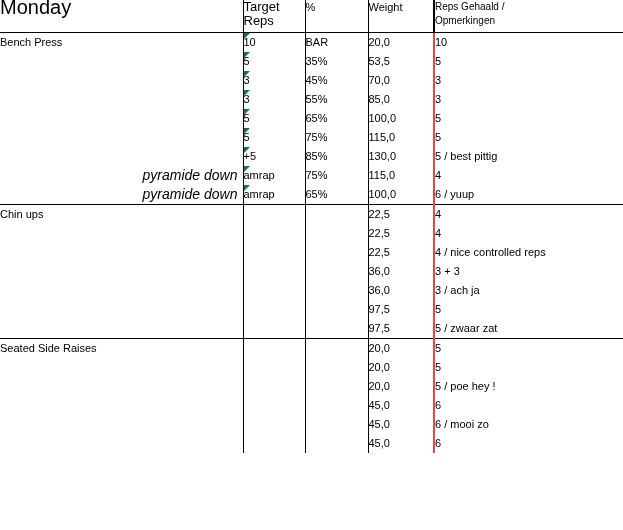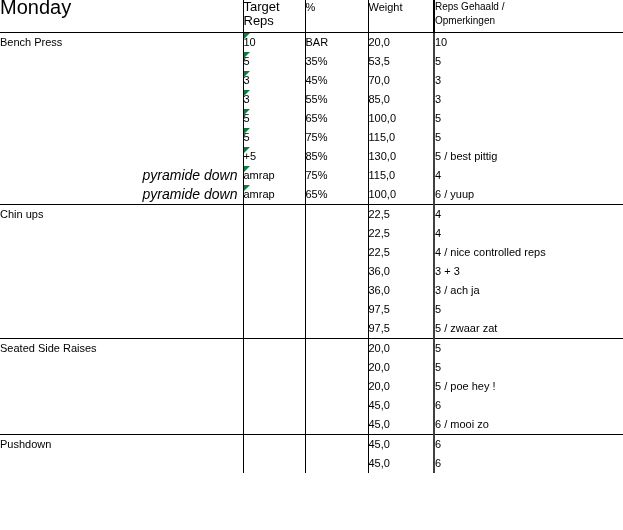--- a/index.html
+++ b/index.html
@@ -90,21 +90,21 @@
     text-align: center;
     border-right: 1px solid #000000;
   }
   .pct {
     text-align: center;
     border-right: 1px solid #000000;
   }
   .weight {
     text-align: right;
     padding-right: 5px;
-    border-right: 2px solid #404040;
+    border-right: 2px solid #ef4444;
   }
   .notes {
     padding-left: 3px;
   }
   tr.group-top td { border-top: 1px solid #000000; margin-top: 44px; }
 
   
   .reps.marker {
     position: relative;
   }
@@ -284,28 +284,21 @@
         <td class="weight">45,0</td>
         <td class="notes">6</td>
       </tr>
       <tr>
         <td class="ex">&nbsp;</td>
         <td class="reps">&nbsp;</td>
         <td class="pct">&nbsp;</td>
         <td class="weight">45,0</td>
         <td class="notes">6 / mooi zo</td>
       </tr>
-      <tr class="group-top">
-        <td class="ex"><span>Pushdown</span></td>
+      <tr>
+        <td class="ex">&nbsp;</td>
         <td class="reps">&nbsp;</td>
         <td class="pct">&nbsp;</td>
         <td class="weight">45,0</td>
         <td class="notes">6</td>
       </tr>
-      <tr>
-        <td class="ex">&nbsp;</td>
-        <td class="reps">&nbsp;</td>
-        <td class="pct">&nbsp;</td>
-        <td class="weight">45,0</td>
-        <td class="notes">6</td>
-      </tr>
     </tbody>
 </table>
 
 </body></html>

